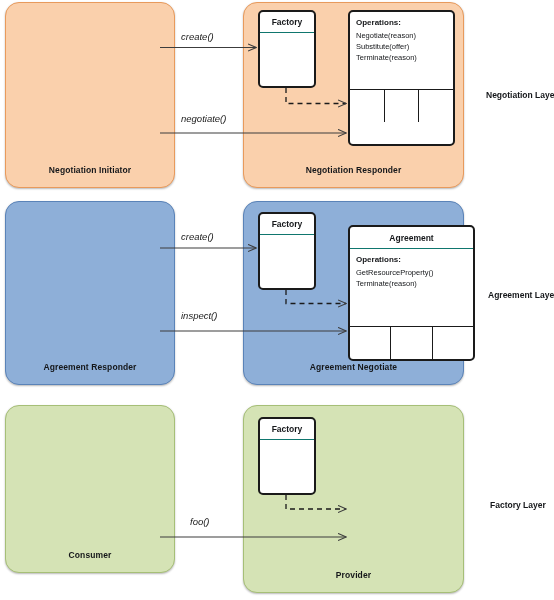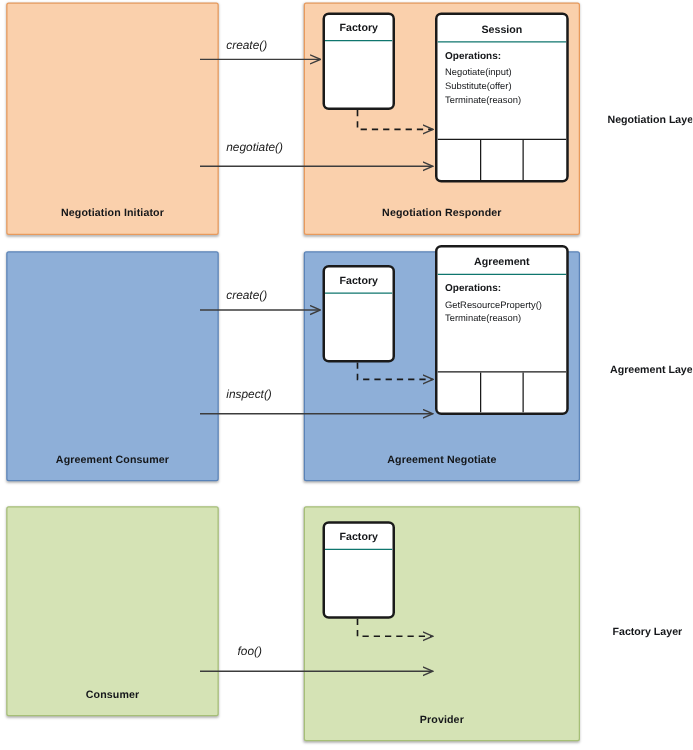--- a/index.html
+++ b/index.html
@@ -15,21 +15,21 @@
     position: relative;
     width: 554px;
     height: 600px;
     background: #ffffff;
     overflow: hidden;
   }
 
   
   .actor-box {
     position: absolute;
-    border-radius: 2px;
+    border-radius: 14px;
     box-sizing: border-box;
     box-shadow: 0 1px 2px rgba(0,0,0,0.28);
   }
   .actor-label {
     position: absolute;
     left: 0;
     right: 0;
     text-align: center;
     font-size: 8.5px;
     font-weight: bold;
@@ -134,53 +134,52 @@
   <div class="actor-box lay-negotiation" style="left:243px; top:2px; width:221px; height:186px;">
     <div class="actor-label" style="bottom:12px;">Negotiation Responder</div>
   </div>
 
   <div class="uml-box" style="left:258px; top:10px; width:58px; height:78px;">
     <div class="uml-title" style="height:21px;">Factory</div>
     <div class="uml-body" style="height:55px;"></div>
   </div>
 
   <div class="uml-box" style="left:348px; top:10px; width:107px; height:136px;">
-    <div class="uml-title" style="height:22px;">Session</div>
     <div class="uml-body" style="height:110px;">
       <div class="ops-head">Operations:</div>
-      <div class="ops-item">Negotiate(input)</div>
+      <div class="ops-item">Negotiate(reason)</div>
       <div class="ops-item">Substitute(offer)</div>
       <div class="ops-item">Terminate(reason)</div>
       <div class="uml-ports" style="height:33px;">
         <div></div>
         <div></div>
         <div></div>
       </div>
     </div>
   </div>
 
   <div class="call-label" style="left:181px; top:31px;">create()</div>
   <div class="call-label" style="left:181px; top:113px;">negotiate()</div>
 
   <div class="layer-caption" style="left:486px; top:90px;">Negotiation Layer</div>
 
   <div class="actor-box lay-agreement" style="left:5px; top:201px; width:170px; height:184px;">
-    <div class="actor-label" style="bottom:12px;">Agreement Consumer</div>
+    <div class="actor-label" style="bottom:12px;">Agreement Responder</div>
   </div>
 
   <div class="actor-box lay-agreement" style="left:243px; top:201px; width:221px; height:184px;">
     <div class="actor-label" style="bottom:12px;">Agreement Negotiate</div>
   </div>
 
   <div class="uml-box" style="left:258px; top:212px; width:58px; height:78px;">
     <div class="uml-title" style="height:21px;">Factory</div>
     <div class="uml-body" style="height:55px;"></div>
   </div>
 
-  <div class="uml-box" style="left:348px; top:196px; width:107px; height:136px;">
+  <div class="uml-box" style="left:348px; top:225px; width:127px; height:136px;">
     <div class="uml-title" style="height:22px;">Agreement</div>
     <div class="uml-body" style="height:110px;">
       <div class="ops-head">Operations:</div>
       <div class="ops-item">GetResourceProperty()</div>
       <div class="ops-item">Terminate(reason)</div>
       <div class="uml-ports" style="height:33px;">
         <div></div>
         <div></div>
         <div></div>
       </div>

